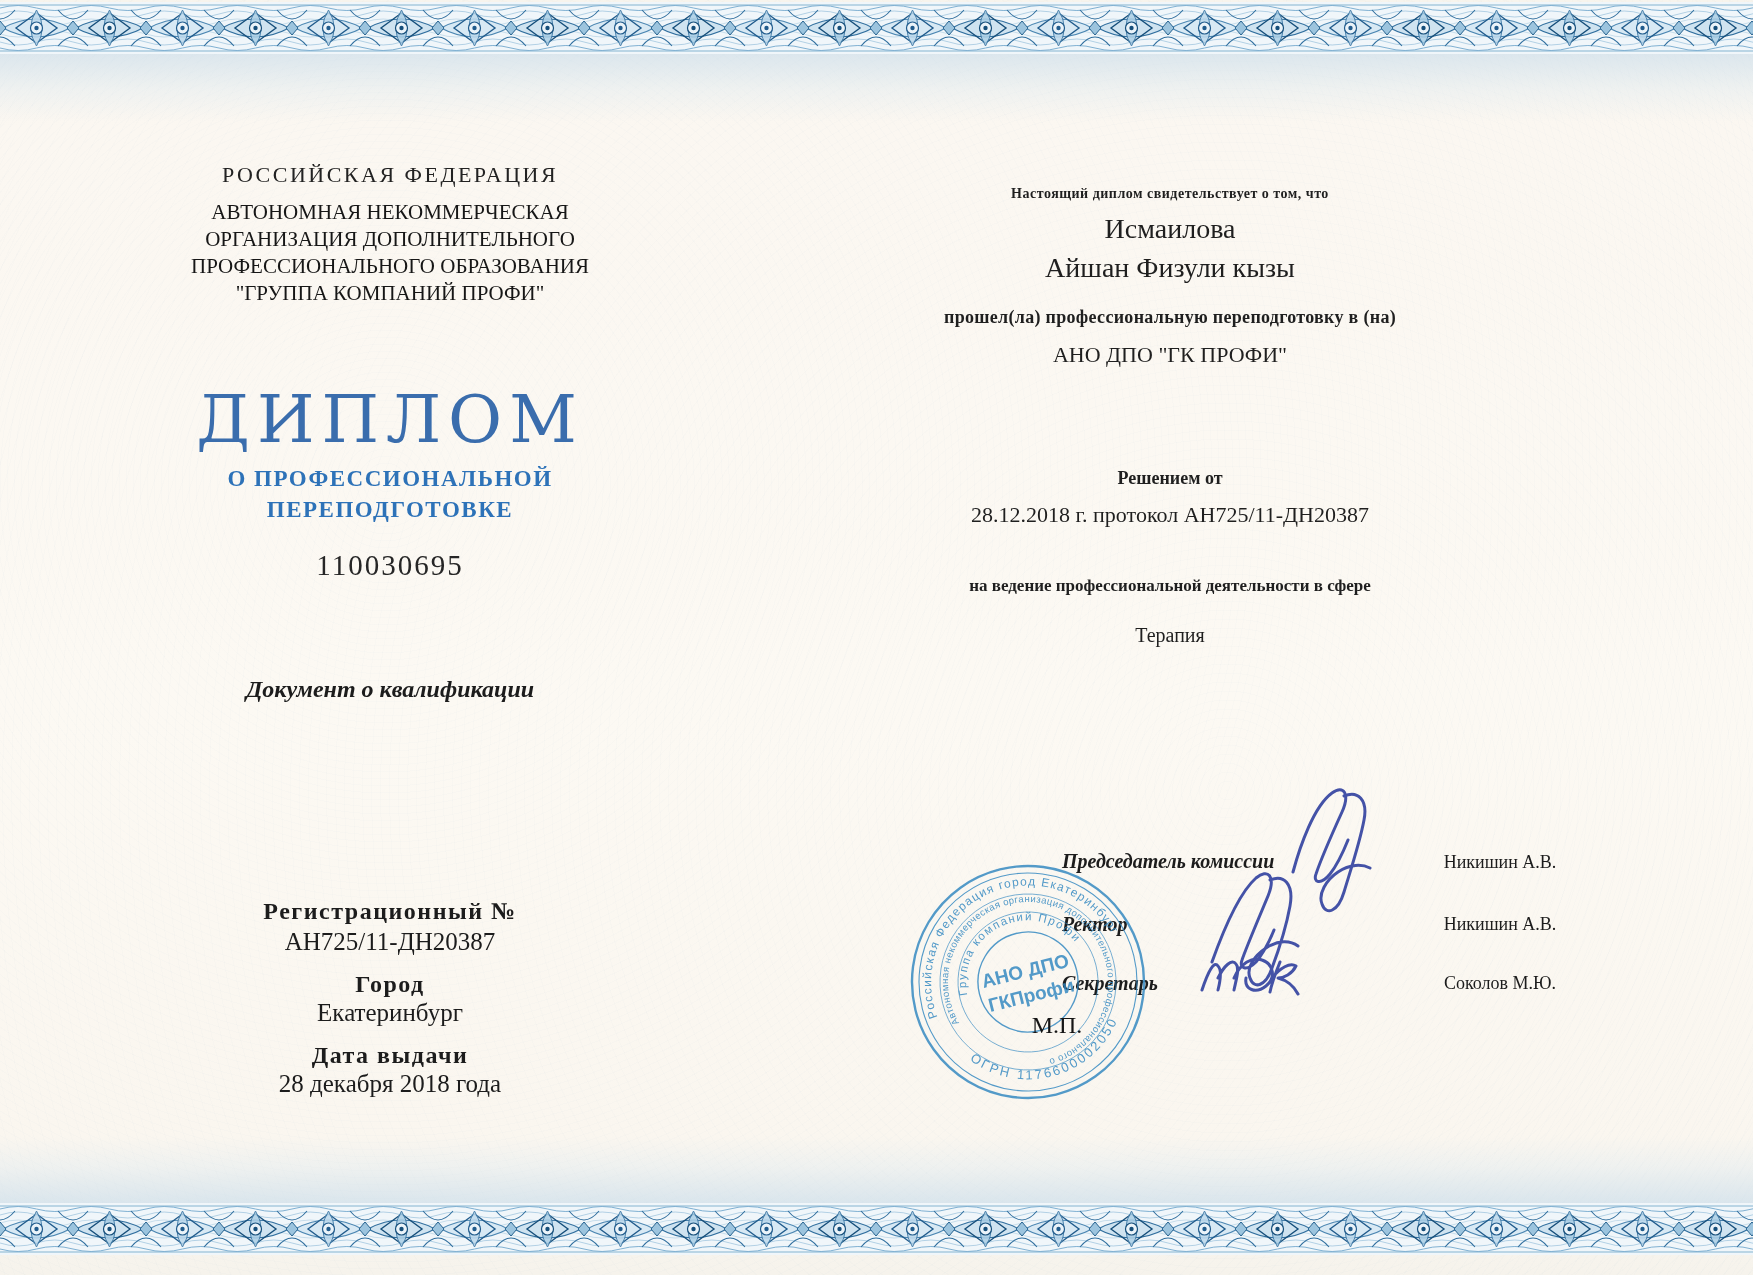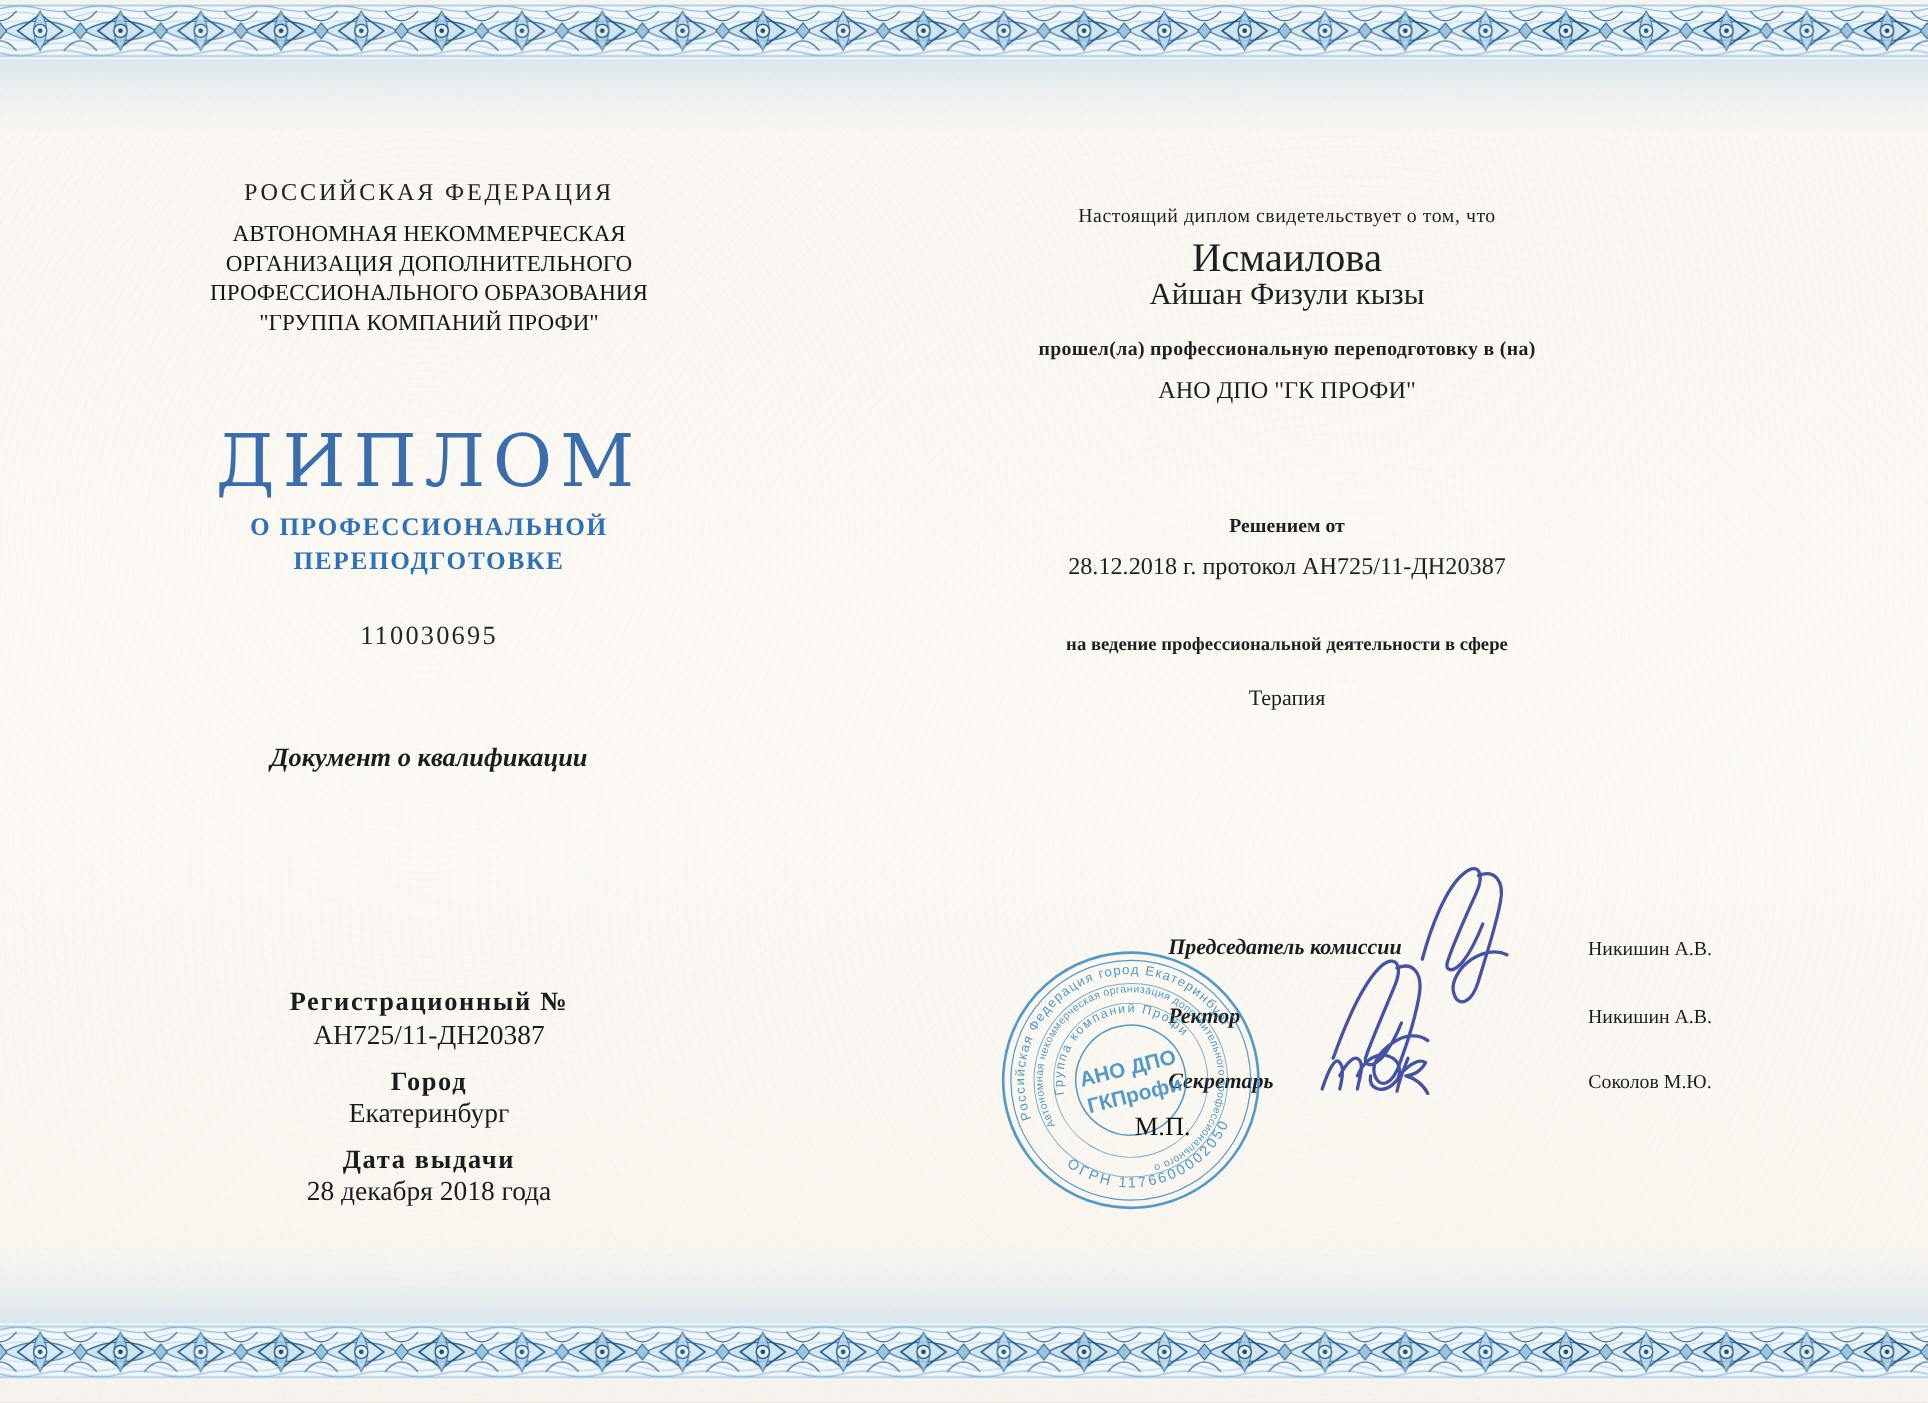--- a/index.html
+++ b/index.html
@@ -18,30 +18,30 @@
   .speckle{left:0;top:0;width:1753px;height:1275px;pointer-events:none;opacity:.5;
     background:repeating-radial-gradient(circle at 22% 38%,rgba(120,160,200,.05) 0 1px,transparent 1px 7px),
                repeating-radial-gradient(circle at 70% 62%,rgba(120,160,200,.04) 0 1px,transparent 1px 9px);}
   
   #country{left:140px;top:162px;width:500px;font-size:22px;letter-spacing:2.5px;color:#222;}
   #org-block{left:118px;top:199px;width:544px;font-size:21px;line-height:27px;color:#161616;}
   #title{left:140px;top:381px;width:500px;font-family:"DejaVu Serif",serif;font-size:66px;
          letter-spacing:7px;color:#3a6dad;font-weight:500;}
   #subtitle1{left:140px;top:466px;width:500px;font-size:23px;font-weight:bold;letter-spacing:1.5px;color:#2d72b8;}
   #subtitle2{left:140px;top:497px;width:500px;font-size:23px;font-weight:bold;letter-spacing:1.5px;color:#2d72b8;}
-  #dnumber{left:140px;top:549px;width:500px;font-size:24px;letter-spacing:2px;color:#262626;margin-top:16px;}
+  #dnumber{left:140px;top:549px;width:500px;font-size:29px;letter-spacing:2px;color:#262626;}
   #doctype{left:140px;top:676px;width:500px;font-size:24px;font-style:italic;font-weight:bold;color:#1c1c1c;}
   .fld-label{left:140px;width:500px;font-size:24px;font-weight:bold;letter-spacing:1.5px;color:#1c1c1c;}
   .fld-value{left:140px;width:500px;font-size:25px;color:#1c1c1c;}
   #reg-label{top:898px;} #reg-value{top:928px;}
   #city-label{top:971px;} #city-value{top:999px;}
   #date-label{top:1042px;} #date-value{top:1070px;}
   
-  #intro{left:910px;top:186px;width:520px;font-size:18px;font-weight:normal;letter-spacing:.5px;}
-  #surname{left:910px;top:213px;width:520px;font-size:37px;}
+  #intro{left:910px;top:186px;width:520px;font-size:14px;font-weight:bold;letter-spacing:.5px;}
+  #surname{left:910px;top:213px;width:520px;font-size:28px;}
   #givenname{left:910px;top:252px;width:520px;font-size:28px;}
   #completed{left:910px;top:307px;width:520px;font-size:18px;font-weight:bold;letter-spacing:.3px;}
   #org2{left:910px;top:342px;width:520px;font-size:22px;}
   #decision-label{left:910px;top:468px;width:520px;font-size:18px;font-weight:bold;}
   #decision-value{left:910px;top:502px;width:520px;font-size:22px;}
   #grants1{left:910px;top:552px;width:520px;font-size:17px;font-weight:bold;}
   #grants2{left:910px;top:576px;width:520px;font-size:17px;font-weight:bold;}
   #field{left:910px;top:624px;width:520px;font-size:20px;}
   
   .sig-role{left:1062px;width:240px;font-size:20px;font-style:italic;font-weight:bold;text-align:left;color:#1c1c1c;}

